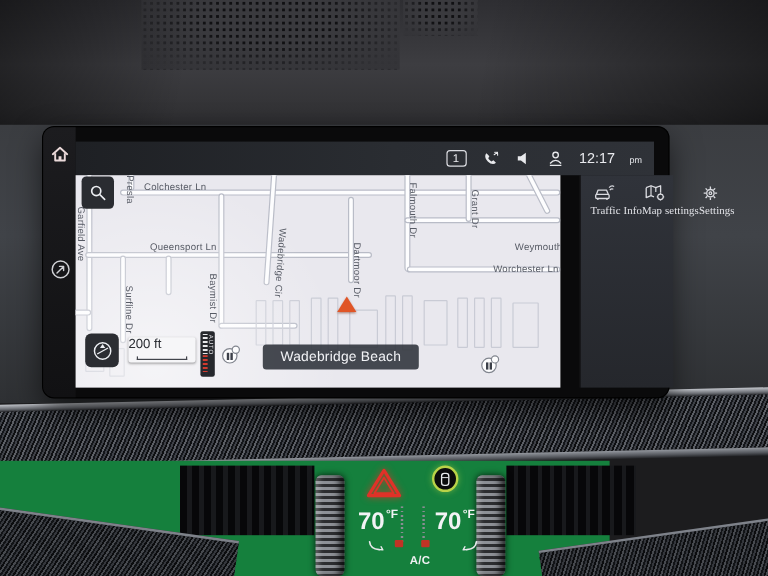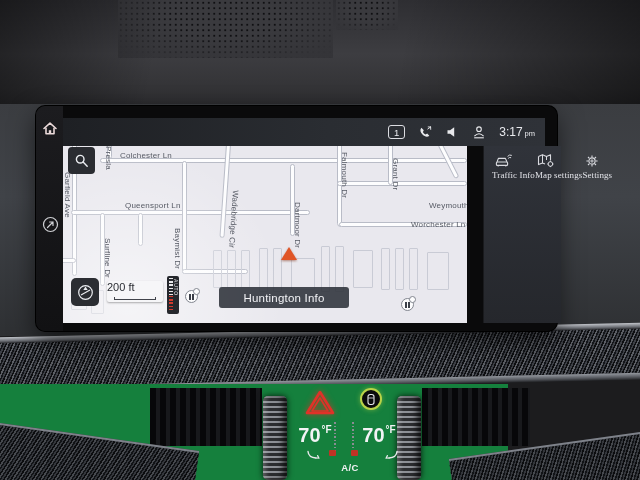--- a/index.html
+++ b/index.html
@@ -58,21 +58,21 @@
     box-shadow:0 10px 26px rgba(0,0,0,.6),0 0 0 1px #000;}
   .left-rail{left:0;top:0;width:27px;height:225px;border-radius:9px 0 0 9px;
     background:linear-gradient(180deg,#1c1c1f,#111113);}
   .rail-btn{width:20px;height:20px;display:flex;align-items:center;justify-content:center;color:#e6d9d9;}
   .statusbar{left:27px;top:12px;width:482px;height:28px;
     background:linear-gradient(90deg,#1e2024,#2a2d32 55%,#2f3238);
     display:flex;align-items:center;justify-content:flex-end;gap:13px;padding-right:10px;color:#e9eaee;}
   .notif{min-width:17px;height:14px;border:1.2px solid #dcdde2;border-radius:3px;
     font-size:9.5px;display:flex;align-items:center;justify-content:center;padding:0 2px;}
   .clock{font-size:12px;display:flex;align-items:flex-end;}
-  .clock .ampm{font-size:7.5px;margin-left:2px;margin-bottom:1px;}
+  .clock .ampm{font-size:7.5px;margin-left:12px;margin-bottom:1px;}
 
   
   .sidebar{left:447px;top:40px;width:78px;height:177px;border-left:1px solid #191a1d;
     background:linear-gradient(180deg,#30333a,#25272c);
     display:flex;padding:7px 0 0 8px;font-family:Liberation Serif, serif;}
   .side-item{height:34px;color:#e2e3e8;}
   .side-item .ic{height:16px;margin-left:2px;color:#dadbe0;}
   .side-item .lb{font-size:9px;margin-top:1px;white-space:nowrap;letter-spacing:.1px;}
 
   
@@ -210,21 +210,21 @@
       </svg>
       <svg width="13" height="12" viewBox="0 0 13 12">
         <path d="M1.5 4.2 h2.6 L8.2 1.2 v9.6 L4.1 7.8 H1.5 Z" fill="#e8e9ec"></path>
       </svg>
       <svg width="14" height="14" viewBox="0 0 14 14">
         <circle cx="7" cy="4.2" r="2.3" fill="none" stroke="#e8e9ec" stroke-width="1.1"></circle>
         <path d="M2.4 11.2 q4.6 -5 9.2 0" fill="none" stroke="#e8e9ec" stroke-width="1.1"></path>
         <path d="M2.2 12.8 h9.6" stroke="#e8e9ec" stroke-width="1.1"></path>
       </svg>
       <div class="clock">
-        <span>3:17</span>
+        <span>12:17</span>
         <span class="ampm">pm</span>
       </div>
     </div>
 
     <div class="abs map">
 
       <div class="road-h" style="left:37px;top:12px;width:367px;"></div>
       <div class="road-v" style="left:44px;top:-3px;height:16px;"></div>
       <div class="road-v" style="left:9px;top:-3px;height:133px;"></div>
       <div class="road-h" style="left:8px;top:64px;width:239px;"></div>
@@ -297,21 +297,21 @@
       <div class="scale-pill">
         <span>200 ft</span>
         <div class="ruler"></div>
       </div>
       <div class="auto-slider">
         <div class="seg-top"></div>
         <div class="seg-bot"></div>
         <div class="auto-txt">AUTO</div>
       </div>
       <div class="loc-pill">
-        <span>Huntington Info</span>
+        <span>Wadebridge Beach</span>
       </div>
     </div>
 
     <div class="sidebar abs">
       <div class="side-item">
         <div class="ic">
           <svg width="19" height="15" viewBox="0 0 19 15">
             <path d="M3 9 L4.4 5.4 H11.4 L13 9" fill="none" stroke="currentColor" stroke-width="1.1" stroke-linejoin="round"></path>
             <rect x="2.4" y="9" width="11.2" height="3.4" rx="1" fill="none" stroke="currentColor" stroke-width="1.1"></rect>
             <path d="M4.2 12.4 v1.2 M11.8 12.4 v1.2" stroke="currentColor" stroke-width="1.1"></path>

